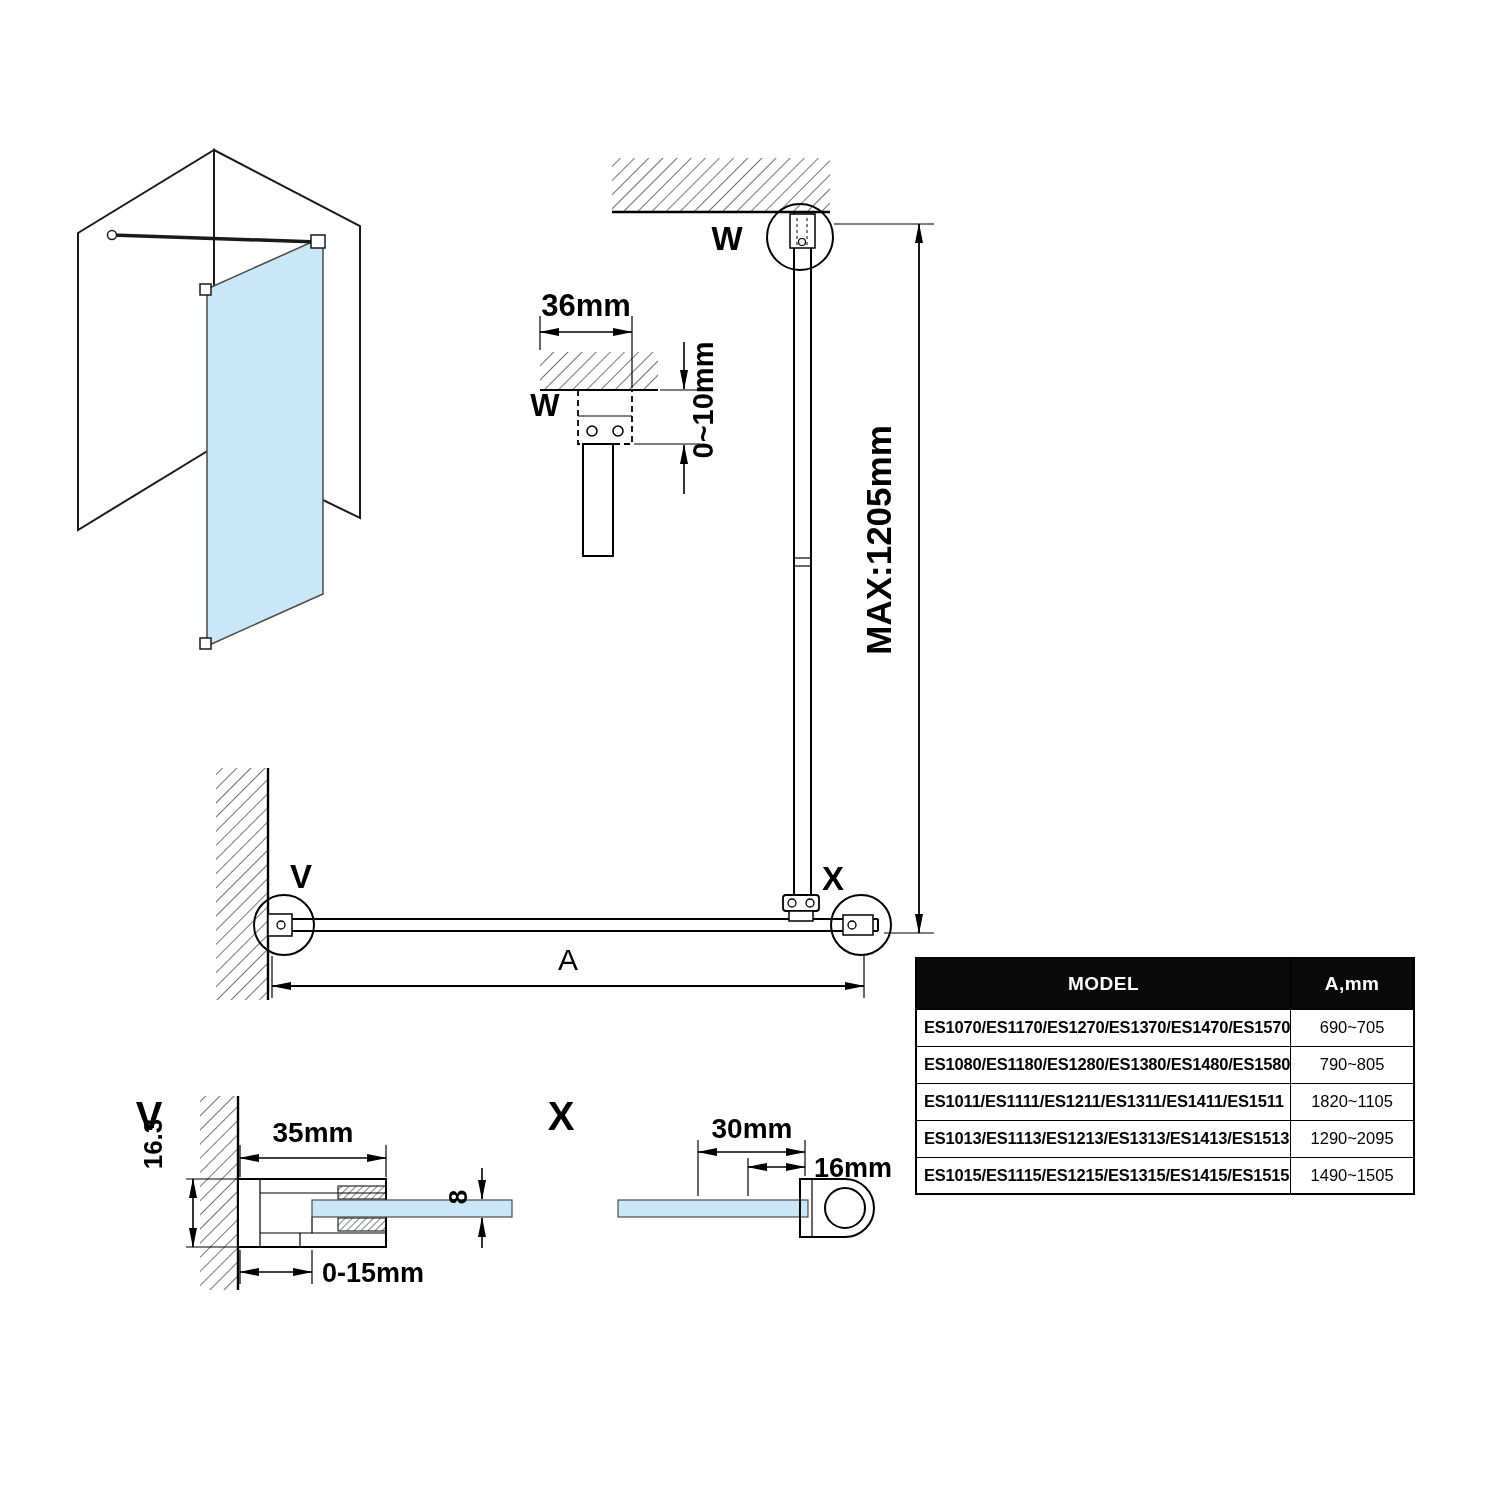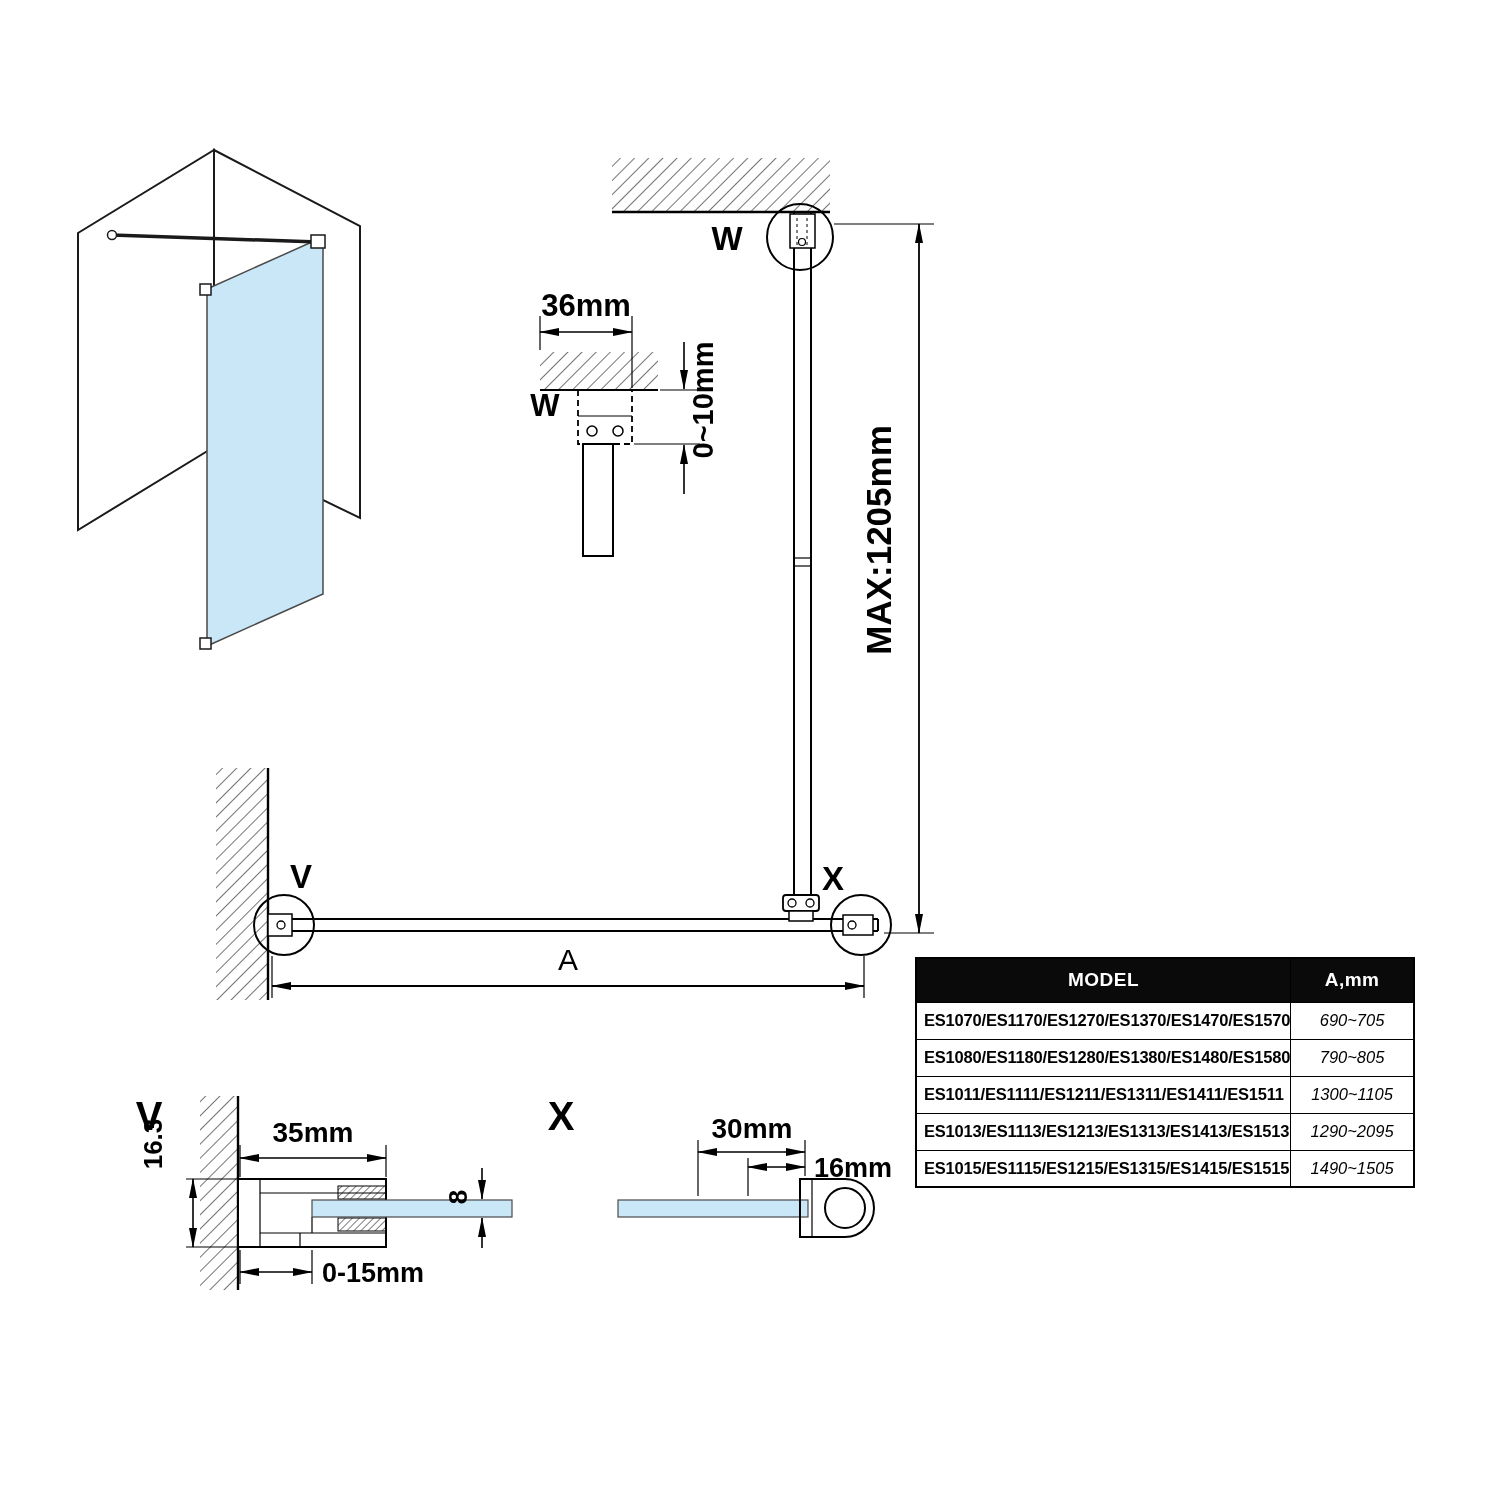--- a/index.html
+++ b/index.html
@@ -4,27 +4,27 @@
 <style>
   * { margin:0; padding:0; box-sizing:border-box; }
   html,body { width:1500px; height:1500px; background:#ffffff; font-family:"Liberation Sans", sans-serif; }
   .canvas { position:absolute; left:0; top:0; width:1500px; height:1500px; overflow:hidden; }
   svg text { font-family:"Liberation Sans", sans-serif; fill:#000; }
 
   .table-wrap { position:absolute; left:915px; top:957px; width:500px; }
   table.spec { width:100%; border-collapse:collapse; border:2.5px solid #000; background:#fff; }
   table.spec th {
     background:var(--header-bg, #0a0a0a); color:var(--header-fg, #ffffff);
-    font-size:19px; font-weight:bold; height:44px; border:1.5px solid #000;
+    font-size:19px; font-weight:bold; height:51px; border:1.5px solid #000;
     letter-spacing:0.5px; text-align:center;
   }
   table.spec th.th-model { width:372px; }
   table.spec td { border:1.5px solid #000; font-size:16.5px; height:37px; color:#000; }
   table.spec td.model-cell { padding-left:7px; text-align:left; letter-spacing:-0.2px;font-weight:bold; }
-  table.spec td.a-cell { text-align:center;font-style:italic; }
+  table.spec td.a-cell { text-align:center; }
 </style>
 </head>
 <body>
 
 <div class="canvas">
 
 <svg width="1500" height="1500" viewBox="0 0 1500 1500" xmlns="http://www.w3.org/2000/svg">
   <defs>
     <pattern id="hatch" patternUnits="userSpaceOnUse" width="10" height="10" patternTransform="rotate(45)">
       <line x1="0" y1="0" x2="0" y2="10" stroke="#000" stroke-width="1.1"></line>
@@ -181,21 +181,21 @@
           <tr>
             <td class="model-cell">ES1070/ES1170/ES1270/ES1370/ES1470/ES1570</td>
             <td class="a-cell">690~705</td>
           </tr>
           <tr>
             <td class="model-cell">ES1080/ES1180/ES1280/ES1380/ES1480/ES1580</td>
             <td class="a-cell">790~805</td>
           </tr>
           <tr>
             <td class="model-cell">ES1011/ES1111/ES1211/ES1311/ES1411/ES1511</td>
-            <td class="a-cell">1300~1105</td>
+            <td class="a-cell">1820~1105</td>
           </tr>
           <tr>
             <td class="model-cell">ES1013/ES1113/ES1213/ES1313/ES1413/ES1513</td>
             <td class="a-cell">1290~2095</td>
           </tr>
           <tr>
             <td class="model-cell">ES1015/ES1115/ES1215/ES1315/ES1415/ES1515</td>
             <td class="a-cell">1490~1505</td>
           </tr>
         </tbody>

